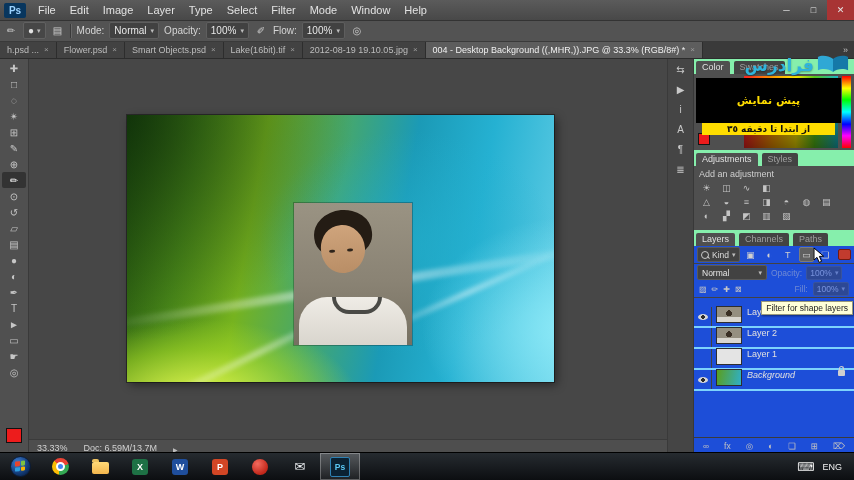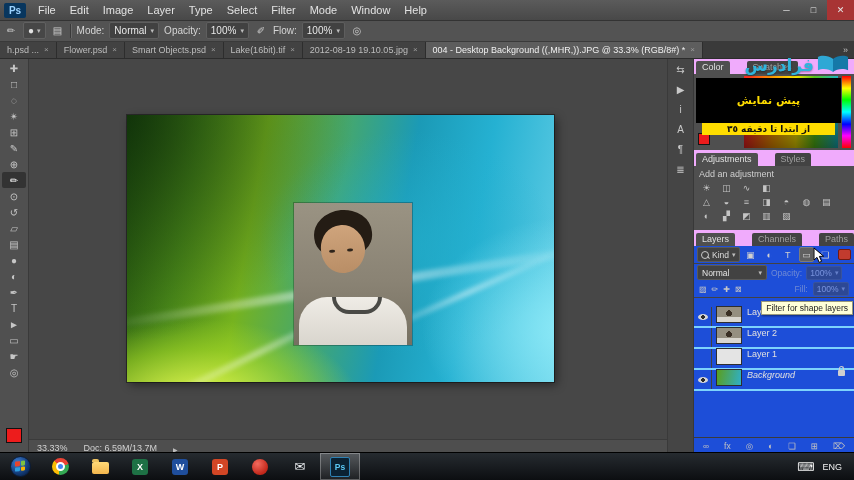--- a/index.html
+++ b/index.html
@@ -82,21 +82,21 @@
   
   .statusbar{position:absolute;left:0;right:0;bottom:0;height:13px;background:#4e4e4e;border-top:1px solid #3b3b3b;
              display:flex;align-items:flex-end;gap:16px;padding:0 8px;font-size:9px;color:#d2d2d2;}
   .statusbar .arrow{font-size:6px;color:#bdbdbd;}
 
   
   .dock{width:186px;display:flex;background:#484848;border-left:1px solid #3a3a3a;}
   .dockstrip{width:25px;background:#454545;border-right:1px solid #383838;display:flex;flex-direction:column;
              align-items:center;padding-top:6px;gap:9px;font-size:10px;color:#c9c9c9;}
   .panelcol{flex:1;display:flex;flex-direction:column;min-width:0;}
-  .panel-head{height:15px;background:#f0abfc;display:flex;align-items:flex-end;gap:17px;padding:1px 2px 0;}
+  .panel-head{height:15px;background:#86efac;display:flex;align-items:flex-end;gap:4px;padding:1px 2px 0;}
   .ptab{font-size:9px;color:#9f9f9f;padding:1px 6px 2px;background:#434343;border-radius:2px 2px 0 0;white-space:nowrap;}
   .ptab.active{background:#4f4f4f;color:#e0e0e0;}
 
   
   .color-body{height:76px;background:#4f4f4f;position:relative;overflow:hidden;}
   .swatchbox{position:absolute;left:4px;top:5px;width:13px;height:13px;border:1px solid #1c1c1c;z-index:2;}
   .swatchbox::after{content:"";position:absolute;left:5px;top:5px;width:13px;height:13px;background:#fff;border:1px solid #1c1c1c;z-index:-1;}
   .mini-red{position:absolute;left:4px;bottom:5px;width:10px;height:10px;border:1px solid #151515;}
   .colorfield{position:absolute;right:16px;top:2px;bottom:2px;width:94px;
               background:linear-gradient(to bottom, rgba(0,0,0,0) 0%, rgba(0,0,0,.55) 100%),

